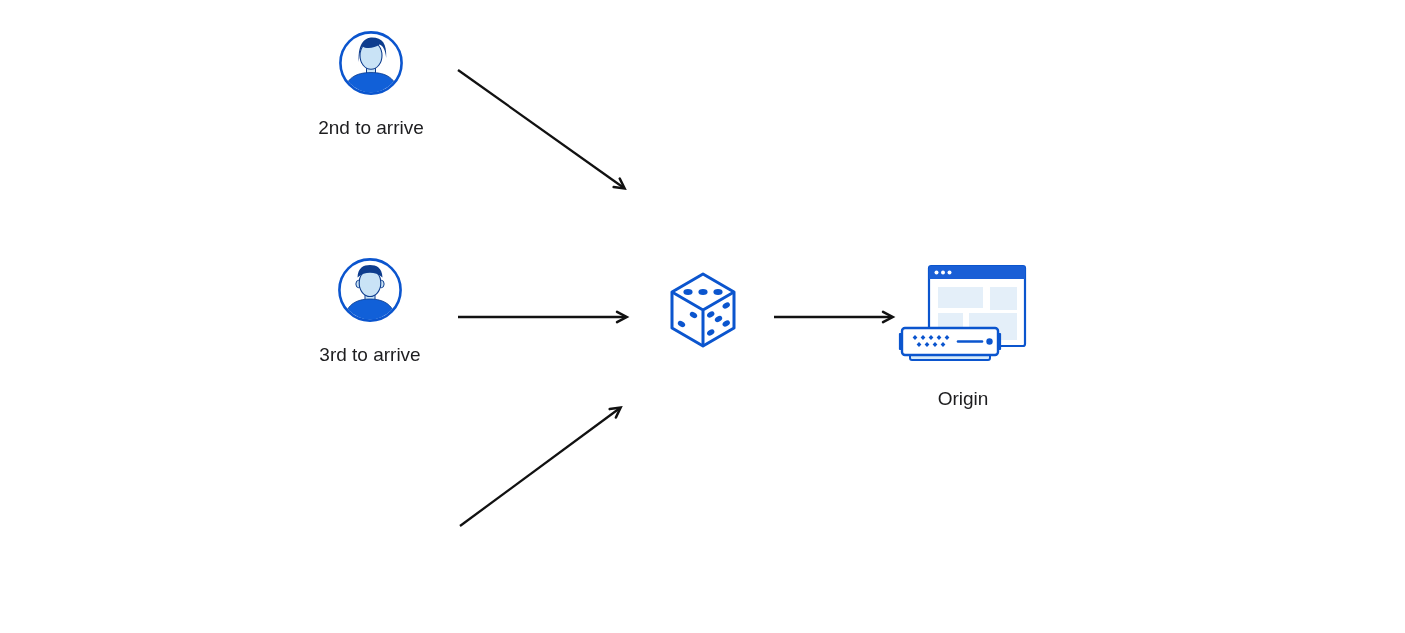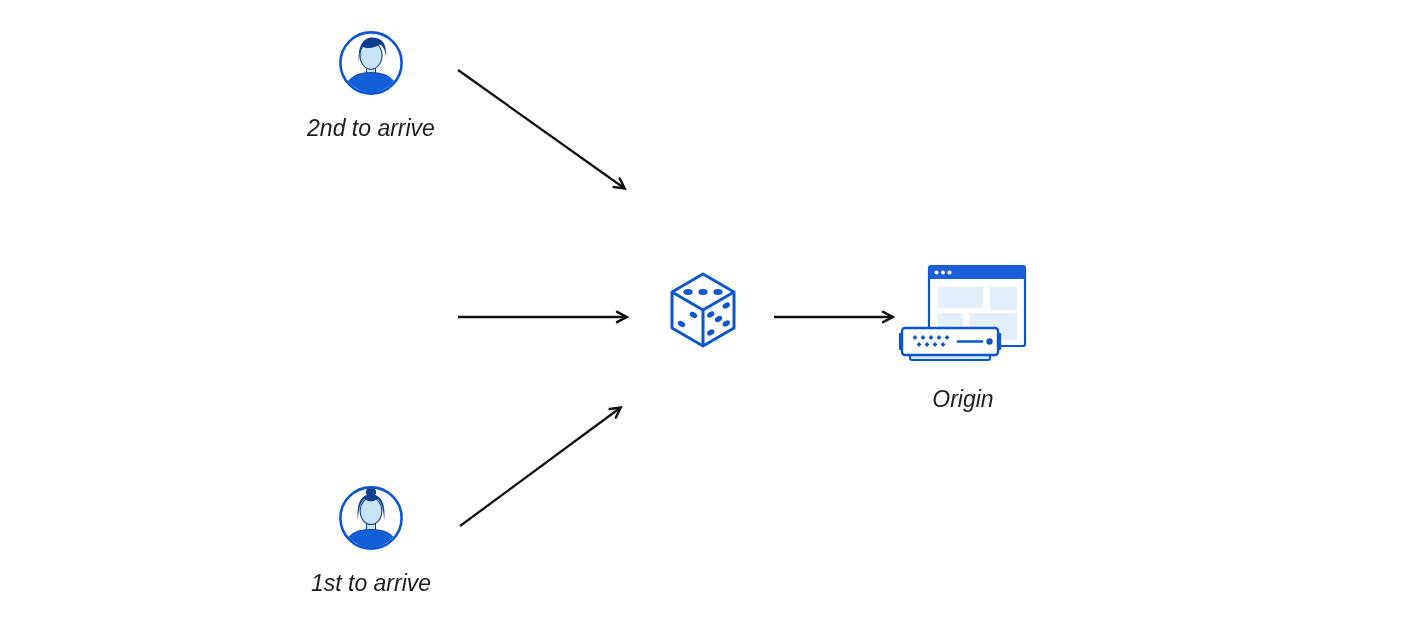--- a/index.html
+++ b/index.html
@@ -28,26 +28,25 @@
     position: absolute;
     left: 0; top: 0;
   }
   .node {
     position: absolute;
     display: flex;
     flex-direction: column;
     align-items: center;
   }
   .label {
-    font-size: 23px;
+    font-size: 19px;
     line-height: 22px;
     color: var(--label-text, #1d1d1f);
     text-align: left;
     white-space: nowrap;
-    font-style: italic;
   }
   .client { width: 160px; }
   .client .label { margin-top: 21px; }
   .client-1 { left: 291px; top: 30px; }
   .client-2 { left: 290px; top: 257px; }
   .client-3 { left: 291px; top: 485px; }
   .dice-node { left: 668px; top: 271px; }
   .origin-node { left: 898px; top: 264px; width: 130px; }
   .origin-node .label { margin-top: 22px; }
 </style>
@@ -81,39 +80,40 @@
       <g clip-path="url(#clipA)">
         <rect x="28.5" y="28" width="9" height="17" rx="2" style="fill:var(--skin-light-blue,#c9e3f6);stroke:var(--hair-navy,#0e3d8e)" stroke-width="1"></rect>
         <path d="M5,66 C7,48 18,42.5 33,42.5 C48,42.5 59,48 61,66 Z" style="fill:var(--shirt-blue,#1160d8);stroke:var(--hair-navy,#0e3d8e)" stroke-width="0.8"></path>
         <ellipse cx="33" cy="25.5" rx="11" ry="13.8" style="fill:var(--skin-light-blue,#c9e3f6);stroke:var(--hair-navy,#0e3d8e)" stroke-width="1.1"></ellipse>
         <path d="M20.8,32 C19.5,12 28,7.5 34,7.5 C44.5,7.5 48.8,13.5 48.2,28 C47.2,19.5 44.5,15.2 41.5,14.6 C36.5,18.6 27.5,19.2 24.2,16.2 C22.2,19.5 21.2,25 20.8,32 Z" style="fill:var(--hair-navy,#0e3d8e)"></path>
       </g>
     </svg>
     <div class="label">2nd to arrive</div>
   </div>
 
-
-  <div class="node client client-3">
+  <div class="node client client-2">
     <svg width="66" height="66" viewBox="0 0 66 66">
       <defs>
-          <clipPath id="clipC">
+          <clipPath id="clipB">
             <circle cx="33" cy="33" r="29.4"></circle>
           </clipPath>
         </defs>
       <circle cx="33" cy="33" r="30.6" fill="#fff" style="stroke:var(--icon-blue,#0b55ce)" stroke-width="2.6"></circle>
-      <g clip-path="url(#clipC)">
-        <rect x="28.5" y="30" width="9" height="18" rx="2" style="fill:var(--skin-light-blue,#c9e3f6);stroke:var(--hair-navy,#0e3d8e)" stroke-width="1"></rect>
-        <path d="M5,66 C7.5,49 18,44.5 33,44.5 C48,44.5 58.5,49 61,66 Z" style="fill:var(--shirt-blue,#1160d8);stroke:var(--hair-navy,#0e3d8e)" stroke-width="0.8"></path>
+      <g clip-path="url(#clipB)">
+        <rect x="28" y="28" width="10" height="17" rx="2" style="fill:var(--skin-light-blue,#c9e3f6);stroke:var(--hair-navy,#0e3d8e)" stroke-width="1"></rect>
+        <path d="M6,66 C8,48 19,42 33,42 C47,42 58,48 60,66 Z" style="fill:var(--shirt-blue,#1160d8);stroke:var(--hair-navy,#0e3d8e)" stroke-width="0.8"></path>
+        <ellipse cx="21.6" cy="27" rx="2.7" ry="3.7" style="fill:var(--skin-light-blue,#c9e3f6);stroke:var(--hair-navy,#0e3d8e)" stroke-width="1"></ellipse>
+        <ellipse cx="44.4" cy="27" rx="2.7" ry="3.7" style="fill:var(--skin-light-blue,#c9e3f6);stroke:var(--hair-navy,#0e3d8e)" stroke-width="1"></ellipse>
         <ellipse cx="33" cy="26" rx="10.8" ry="13.5" style="fill:var(--skin-light-blue,#c9e3f6);stroke:var(--hair-navy,#0e3d8e)" stroke-width="1.1"></ellipse>
-        <ellipse cx="33" cy="7.2" rx="5.2" ry="4.6" style="fill:var(--hair-navy,#0e3d8e)"></ellipse>
-        <path d="M19.8,35 C18,13.5 26,9.5 33,9.5 C40,9.5 48,13.5 46.2,35 C45.2,21 42.2,15.5 39.2,13.8 C36,17.2 30,17.2 26.8,13.8 C23.8,15.5 20.8,21 19.8,35 Z" style="fill:var(--hair-navy,#0e3d8e)"></path>
+        <path d="M20.5,20.5 C21,10.5 26.5,8 33,8 C39.5,8 45,10.5 45.5,20.5 C41.5,16.8 37.5,15.8 33,15.8 C28.5,15.8 24.5,16.8 20.5,20.5 Z" style="fill:var(--hair-navy,#0e3d8e)"></path>
       </g>
     </svg>
-    <div class="label">1st to arrive</div>
+    <div class="label">3rd to arrive</div>
   </div>
+
 
   <div class="node dice-node">
     <svg width="70" height="78" viewBox="0 0 70 78">
       <g style="stroke:var(--icon-blue,#0b55ce)" stroke-width="3" stroke-linejoin="round">
         <path d="M35,3 L66,21 L66,57 L35,75 L4,57 L4,21 Z" fill="#fff"></path>
         <path d="M4,21 L35,39 L66,21 M35,39 L35,75" fill="none"></path>
       </g>
       <g style="fill:var(--icon-blue,#0b55ce)">
         <ellipse cx="20" cy="21" rx="4.6" ry="2.9"></ellipse>
         <ellipse cx="35" cy="21" rx="4.6" ry="2.9"></ellipse>

